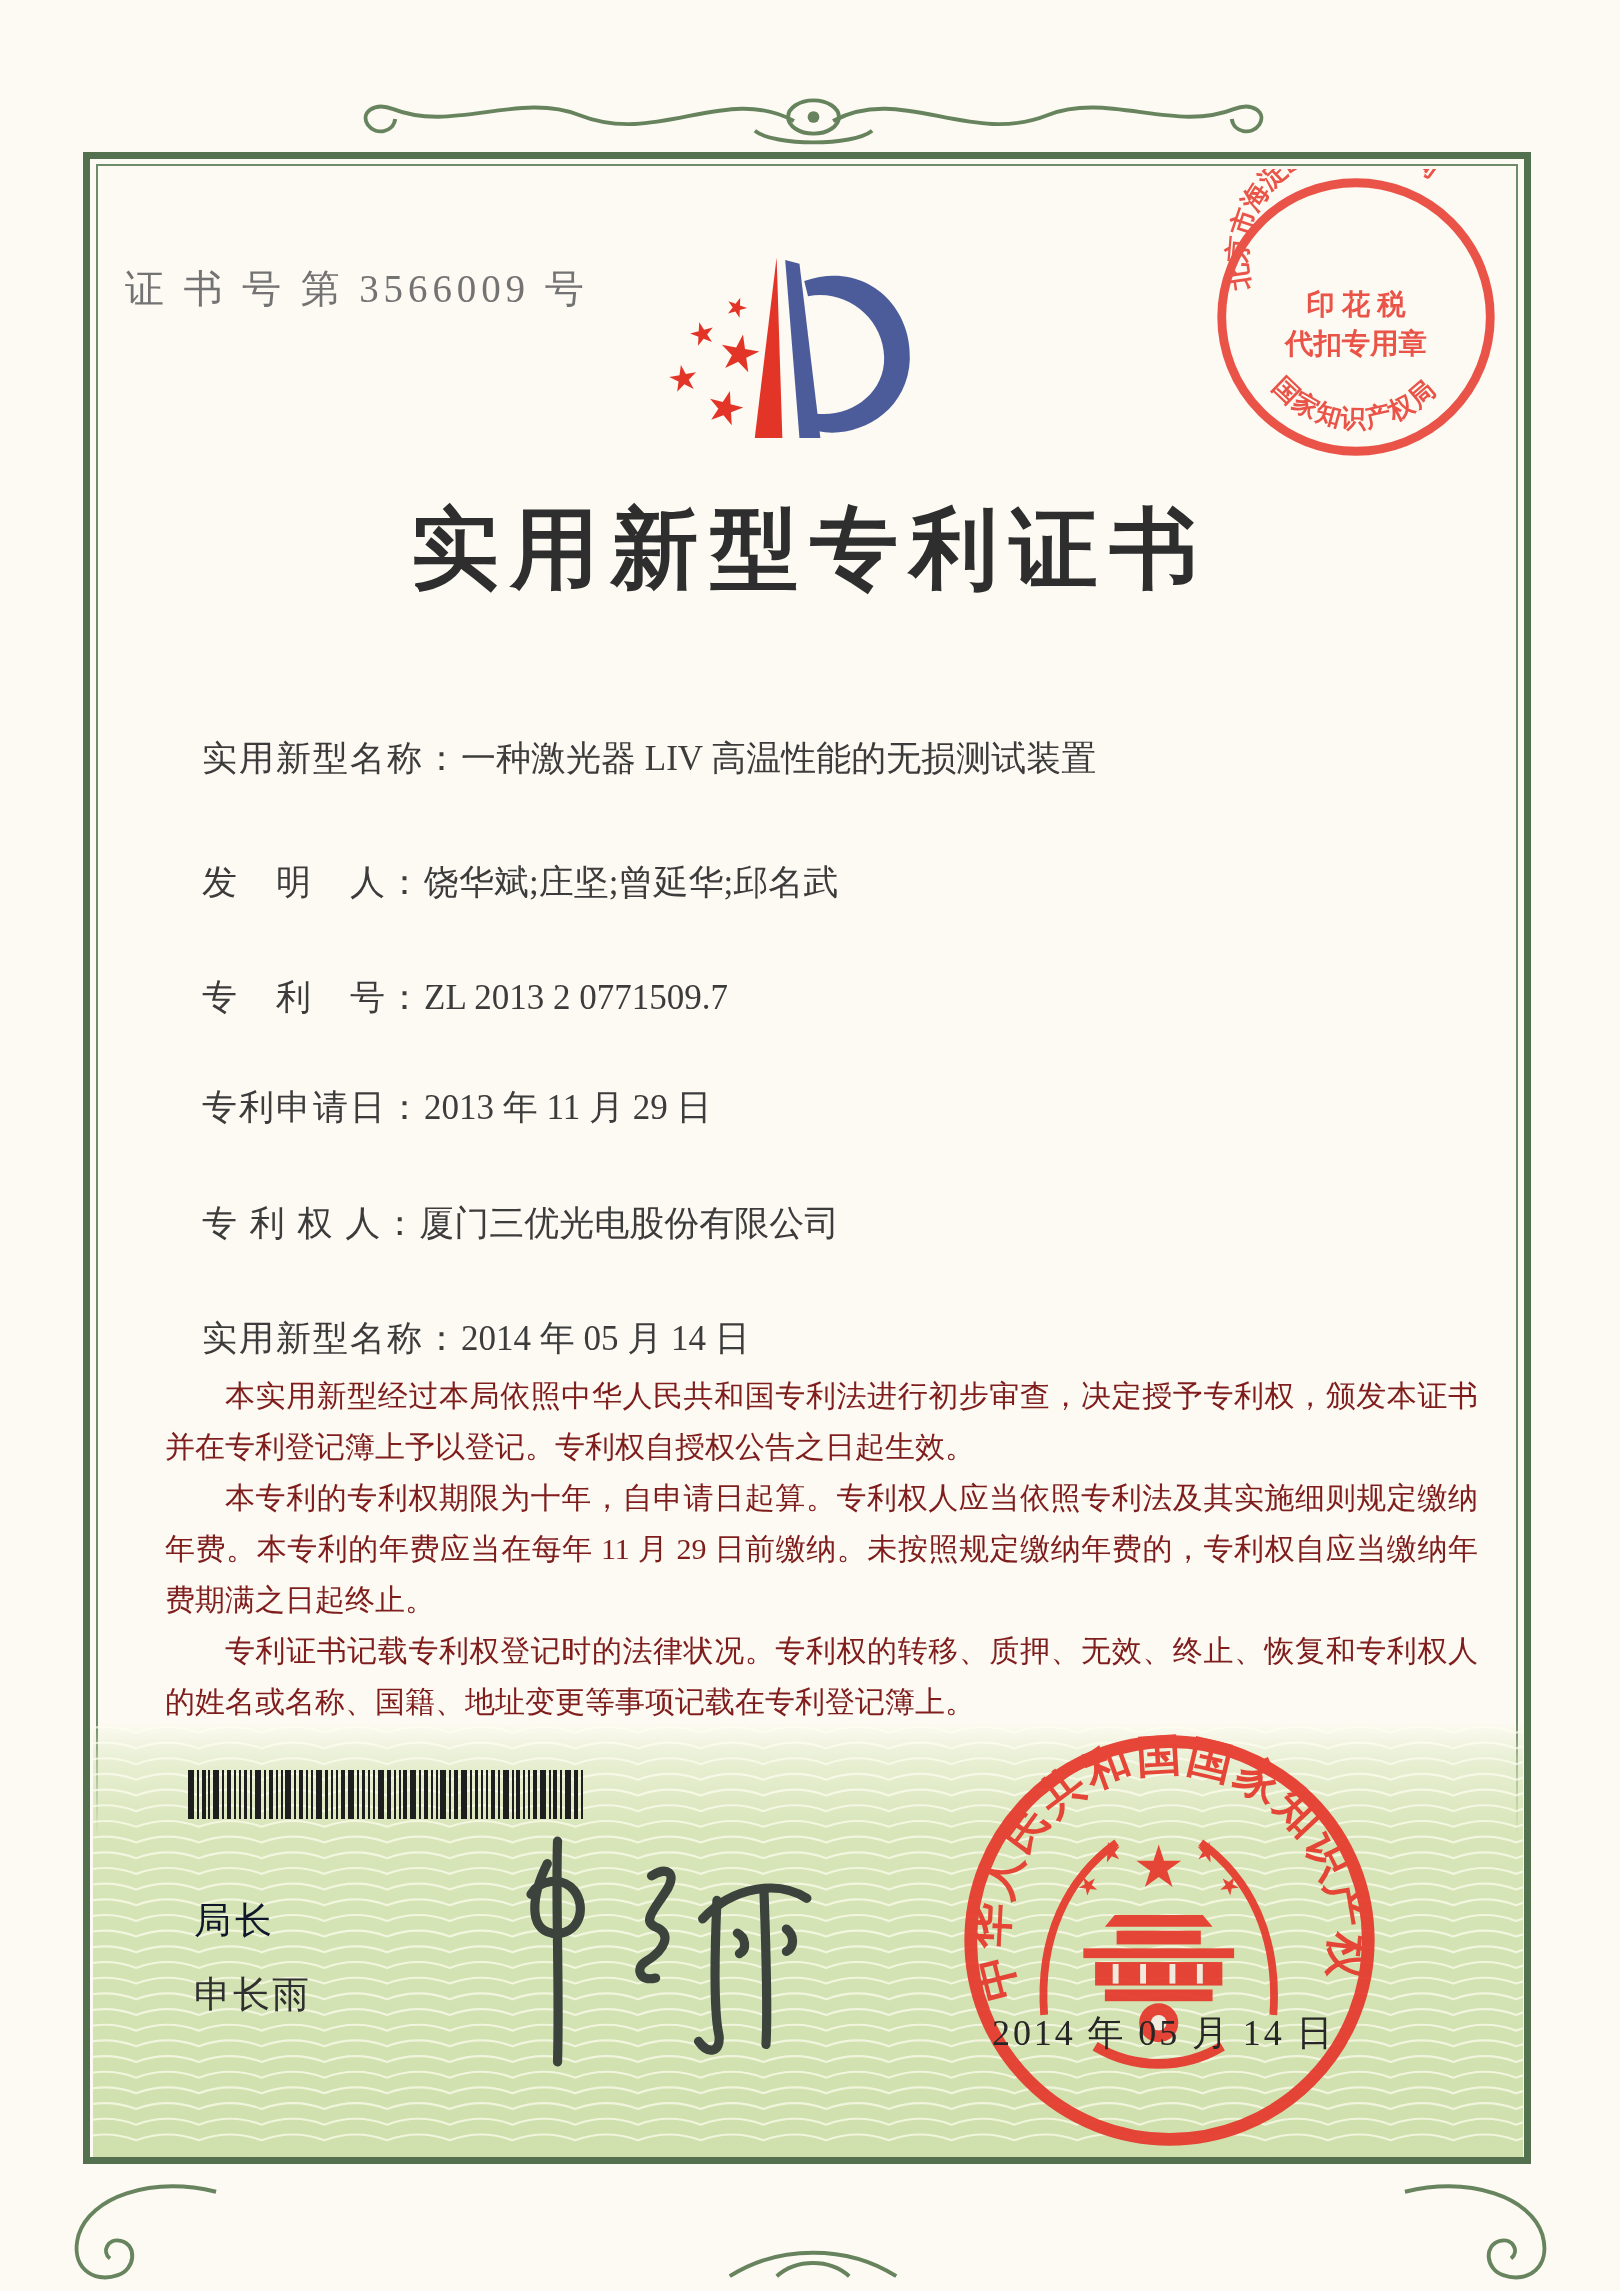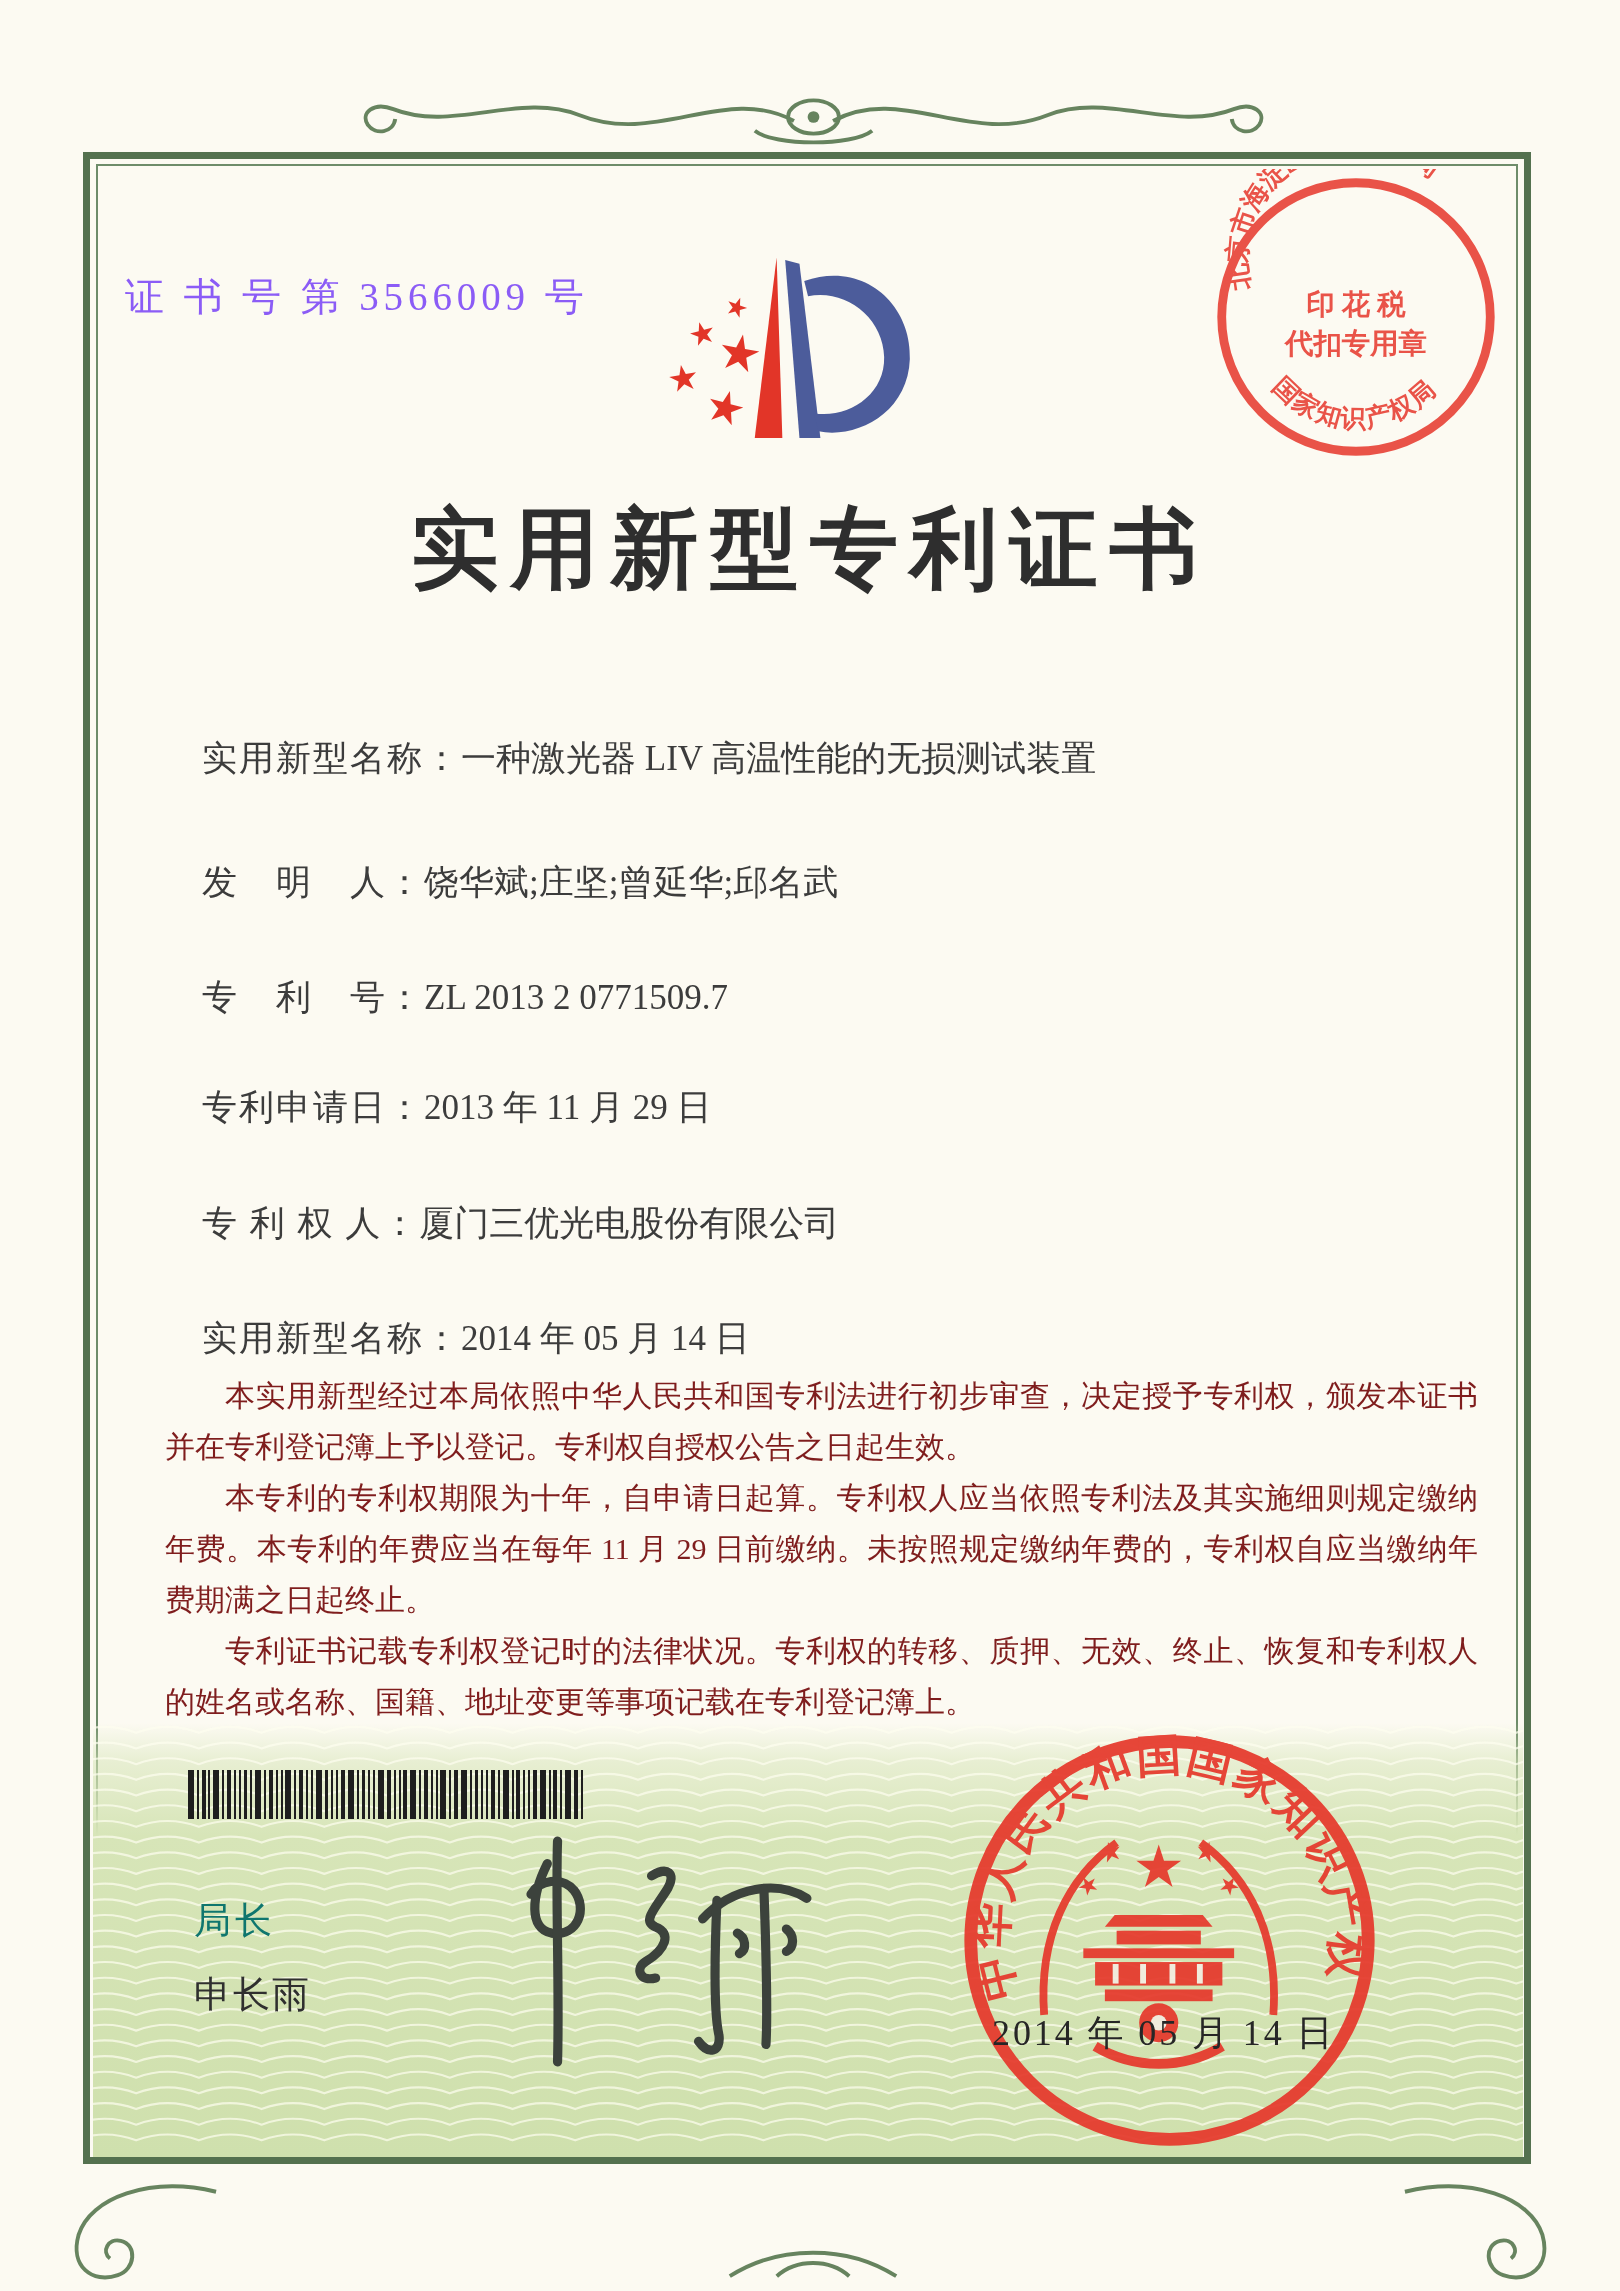--- a/index.html
+++ b/index.html
@@ -8,40 +8,40 @@
     background:#fcfaf2;overflow:hidden;
     font-family:"Liberation Serif","DejaVu Serif",serif;color:#3a3a3a;
   }
   
   .frame-outer{position:absolute;left:83px;top:152px;width:1448px;height:2012px;
     border:7.8px solid #54714f;box-sizing:border-box;}
   .frame-inner{position:absolute;left:5.9px;top:4.9px;right:5.9px;bottom:4.9px;
     border:2px solid #6e8c6a;}
   .ornament{position:absolute;}
   
-  .cert-no{position:absolute;left:125px;top:270px;font-size:39px;letter-spacing:4.9px;color:#8b5cf6;}
+  .cert-no{position:absolute;left:125px;top:262px;font-size:39px;letter-spacing:4.9px;color:#737373;}
   .logo{position:absolute;left:632px;top:223px;width:314px;height:272px;}
   .title{position:absolute;left:0;right:0;top:490px;text-align:center;
     font-size:88px;font-weight:700;letter-spacing:11.8px;color:#2e2e2e;}
   
   .field{position:absolute;left:178px;font-size:35px;color:#3c3c3c;white-space:nowrap;margin-left:24px;}
   .field .lab{letter-spacing:2px;}
   
   .body-text{position:absolute;left:165px;top:1370px;width:1313px;
     font-size:30px;line-height:51px;text-align:justify;color:#7f1d1d;}
   .body-text p{margin:0;text-indent:2em;}
   
   .green-zone{position:absolute;left:93px;top:1723px;width:1430px;height:434px;
     background:linear-gradient(180deg,rgba(215,229,184,0) 0%,rgba(215,229,184,.55) 9%,#d7e5b8 26%,#cfe0ad 100%);}
   .green-zone svg{position:absolute;left:0;top:0;width:100%;height:100%;}
   
   .barcode{position:absolute;left:188px;top:1770px;width:436px;height:49px;overflow:hidden;white-space:nowrap;}
   .barcode i{display:inline-block;height:100%;background:#1e1e1e;vertical-align:top;}
   
-  .signer-title{position:absolute;left:194px;top:1896px;font-size:37px;color:#0f766e;letter-spacing:3.9px;}
+  .signer-title{position:absolute;left:194px;top:1896px;font-size:37px;color:#0f172a;letter-spacing:3.9px;}
   .signer-name{position:absolute;left:194px;top:1970px;font-size:37px;color:#2f2f2f;letter-spacing:2px;}
   .signature{position:absolute;left:377px;top:1835px;width:451px;height:235px;}
   
   .tax-stamp{position:absolute;left:1208px;top:169px;width:296px;height:296px;opacity:.92;}
   .big-seal{position:absolute;left:958px;top:1729px;width:423px;height:423px;opacity:.93;}
   .seal-date{position:absolute;left:992px;top:2009px;font-size:36px;letter-spacing:2.9px;color:#262626;z-index:6;}
   
   .footer{position:absolute;left:0;right:0;top:2115px;text-align:center;
     font-size:29px;letter-spacing:2.9px;color:#4c4c4c;}
   .z5{z-index:5;}

